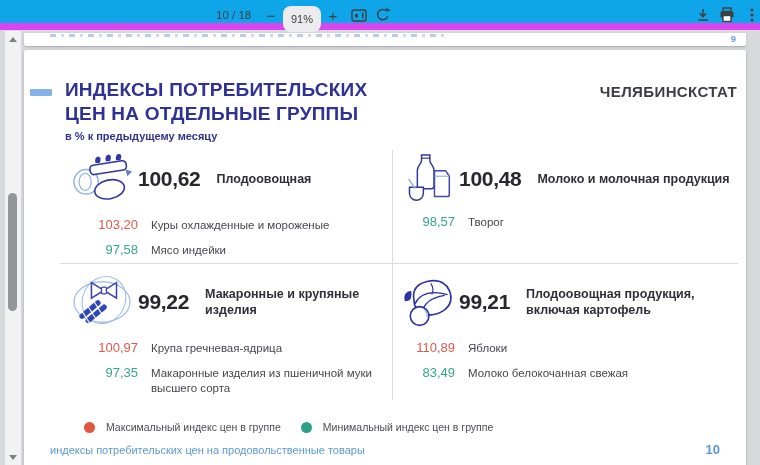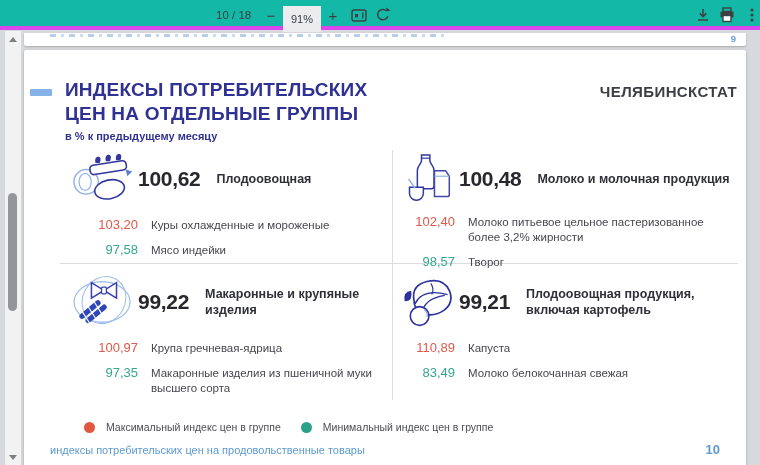--- a/index.html
+++ b/index.html
@@ -1,27 +1,27 @@
 <!DOCTYPE html>
 <html><head>
 <meta charset="utf-8">
 <style>
   * { margin:0; padding:0; box-sizing:border-box; }
   html,body { width:760px; height:465px; overflow:hidden;
     font-family:"Liberation Sans", sans-serif; background:#d7d9dc; }
 
   
   .toolbar { position:absolute; left:0; top:0; width:760px; height:30px;
-    background:#14b8a6; border-bottom:4px solid #d946ef; z-index:30; }
+    background:#0ea5e9; border-bottom:7px solid #d946ef; z-index:30; }
   .tb-item { position:absolute; top:0; height:30px; display:flex; align-items:center;
     color:#3c4043; font-size:11.5px; }
   .tb-btn { cursor:pointer; justify-content:center; width:22px; }
   .pg-ind { left:216px; }
   .zo { left:260px; font-size:15px; }
-  .chip { left:283px; top:6px; height:26px; background:#ececee; border-radius:0;
+  .chip { left:283px; top:6px; height:26px; background:#ececee; border-radius:8px;
     padding:13px 8px; font-size:11px; display:flex; align-items:center; }
   .zi { left:322px; font-size:15px; }
   .fit { left:348px; }
   .rot { left:372px; }
   .dl { left:692px; }
   .pr { left:716px; }
   .kb { left:741px; }
 
   
   .scrollbar { position:absolute; left:5px; top:31px; width:16px; height:434px;
@@ -203,24 +203,20 @@
             <path d="M20 3 h9 v6 c0 3.5 4.5 5.5 4.5 11 v16.5 a3 3 0 0 1 -3 3 h-12 a3 3 0 0 1 -3 -3 v-16.5 c0 -5.5 4.5 -7.5 4.5 -11 z" fill="#fff" stroke="#32389f" stroke-width="1.6"></path>
             <line x1="20" y1="6.5" x2="29" y2="6.5" stroke="#32389f" stroke-width="1.3"></line>
             <path d="M34 20 h12 l4 6 v20 a2 2 0 0 1 -2 2 h-14 z" fill="#fff" stroke="#4146ad" stroke-width="1.6"></path>
             <line x1="34" y1="26" x2="50" y2="26" stroke="#8fb4e6" stroke-width="1.3"></line>
             <path d="M7 38 h15 v6.5 a7.5 7.5 0 0 1 -15 0 z" fill="#fff" stroke="#32389f" stroke-width="1.6"></path>
             <line x1="6" y1="29" x2="13" y2="39" stroke="#8fb4e6" stroke-width="1.5"></line>
           </svg>
         </div>
         <div class="index">100,48</div>
         <div class="gname">Молоко и молочная продукция</div>
-      </div>
-      <div class="row">
-        <div class="val max">102,40</div>
-        <div class="lbl">Молоко питьевое цельное пастеризованное более 3,2% жирности</div>
       </div>
       <div class="row">
         <div class="val min">98,57</div>
         <div class="lbl">Творог</div>
       </div>
     </div>
 
     <div class="cell br row2">
       <div class="head">
         <div class="icon-box">
@@ -263,21 +259,21 @@
             <path d="M12 16 q-9 1 -7 11 q9 1 7 -11 z" fill="#2e329e"></path>
             <circle cx="21" cy="43" r="10" fill="#fff" stroke="#2e329e" stroke-width="1.7"></circle>
             <path d="M26 36 q4 3 3 8" fill="none" stroke="#8fb4e6" stroke-width="1.4"></path>
           </svg>
         </div>
         <div class="index">99,21</div>
         <div class="gname">Плодоовощная продукция, включая картофель</div>
       </div>
       <div class="row mt-lg">
         <div class="val max">110,89</div>
-        <div class="lbl">Капуста</div>
+        <div class="lbl">Яблоки</div>
       </div>
       <div class="row">
         <div class="val min">83,49</div>
         <div class="lbl">Молоко белокочанная свежая</div>
       </div>
     </div>
   </div>
 
   <div class="legend">
     <div class="leg-item">

